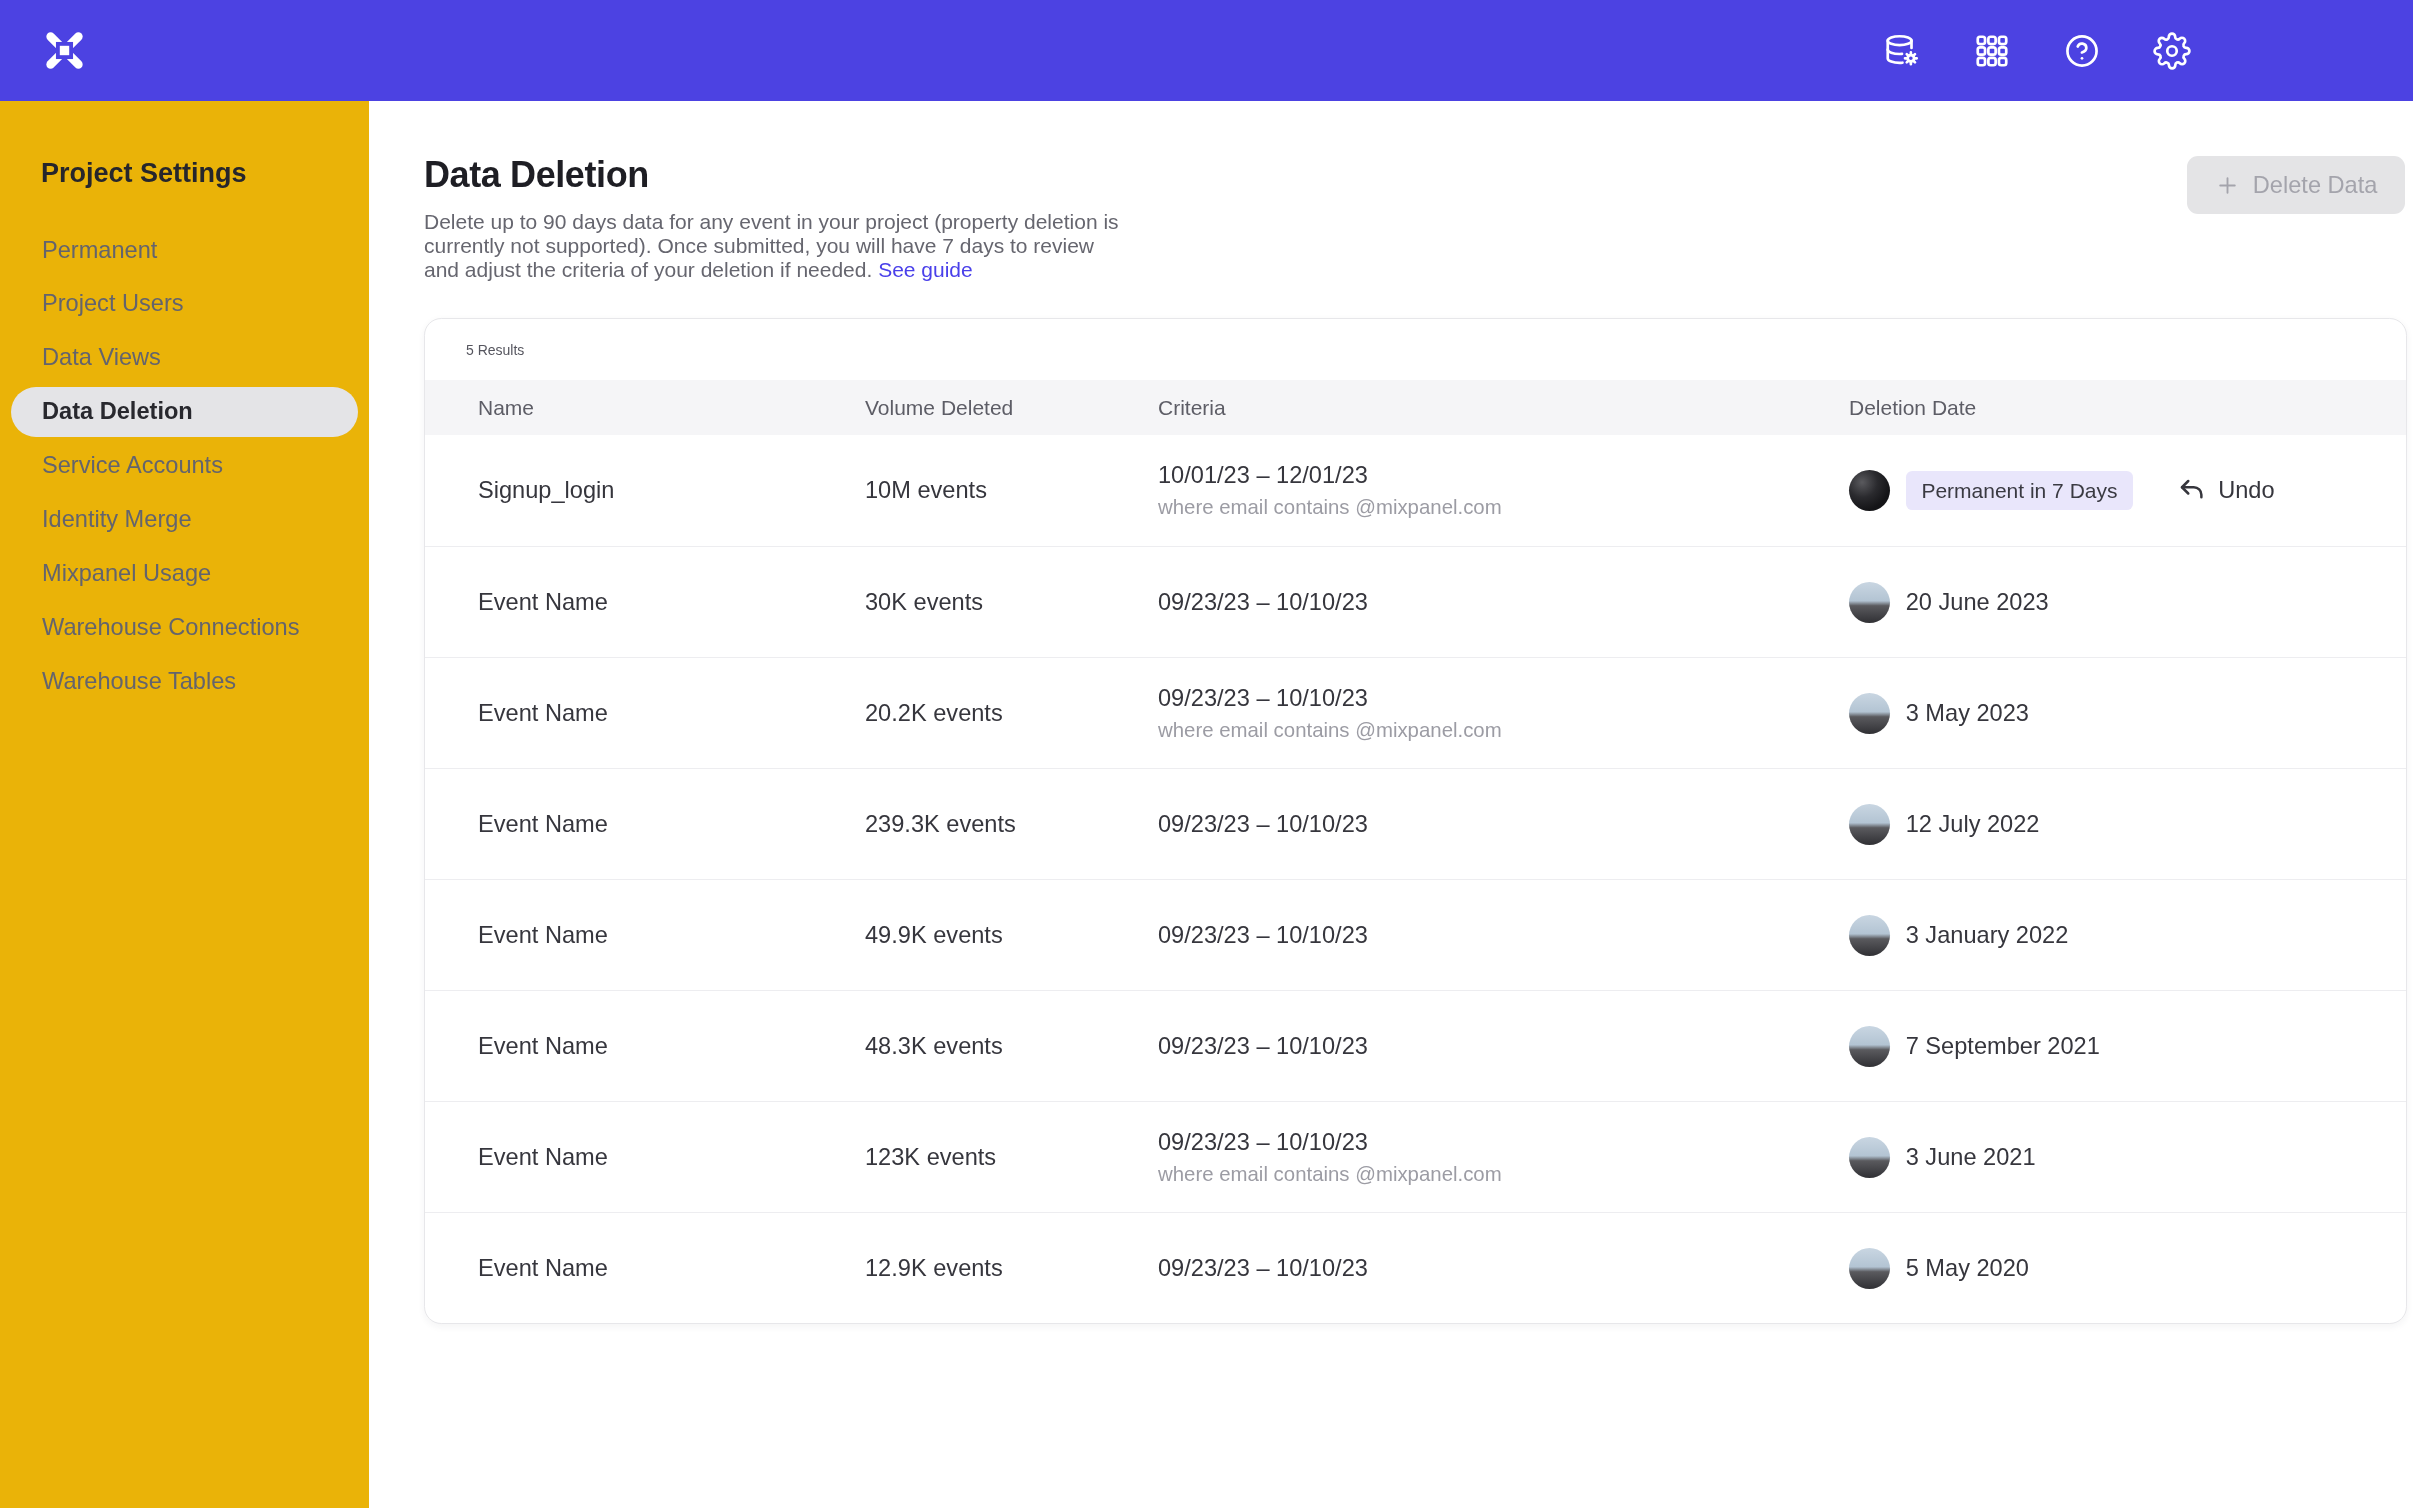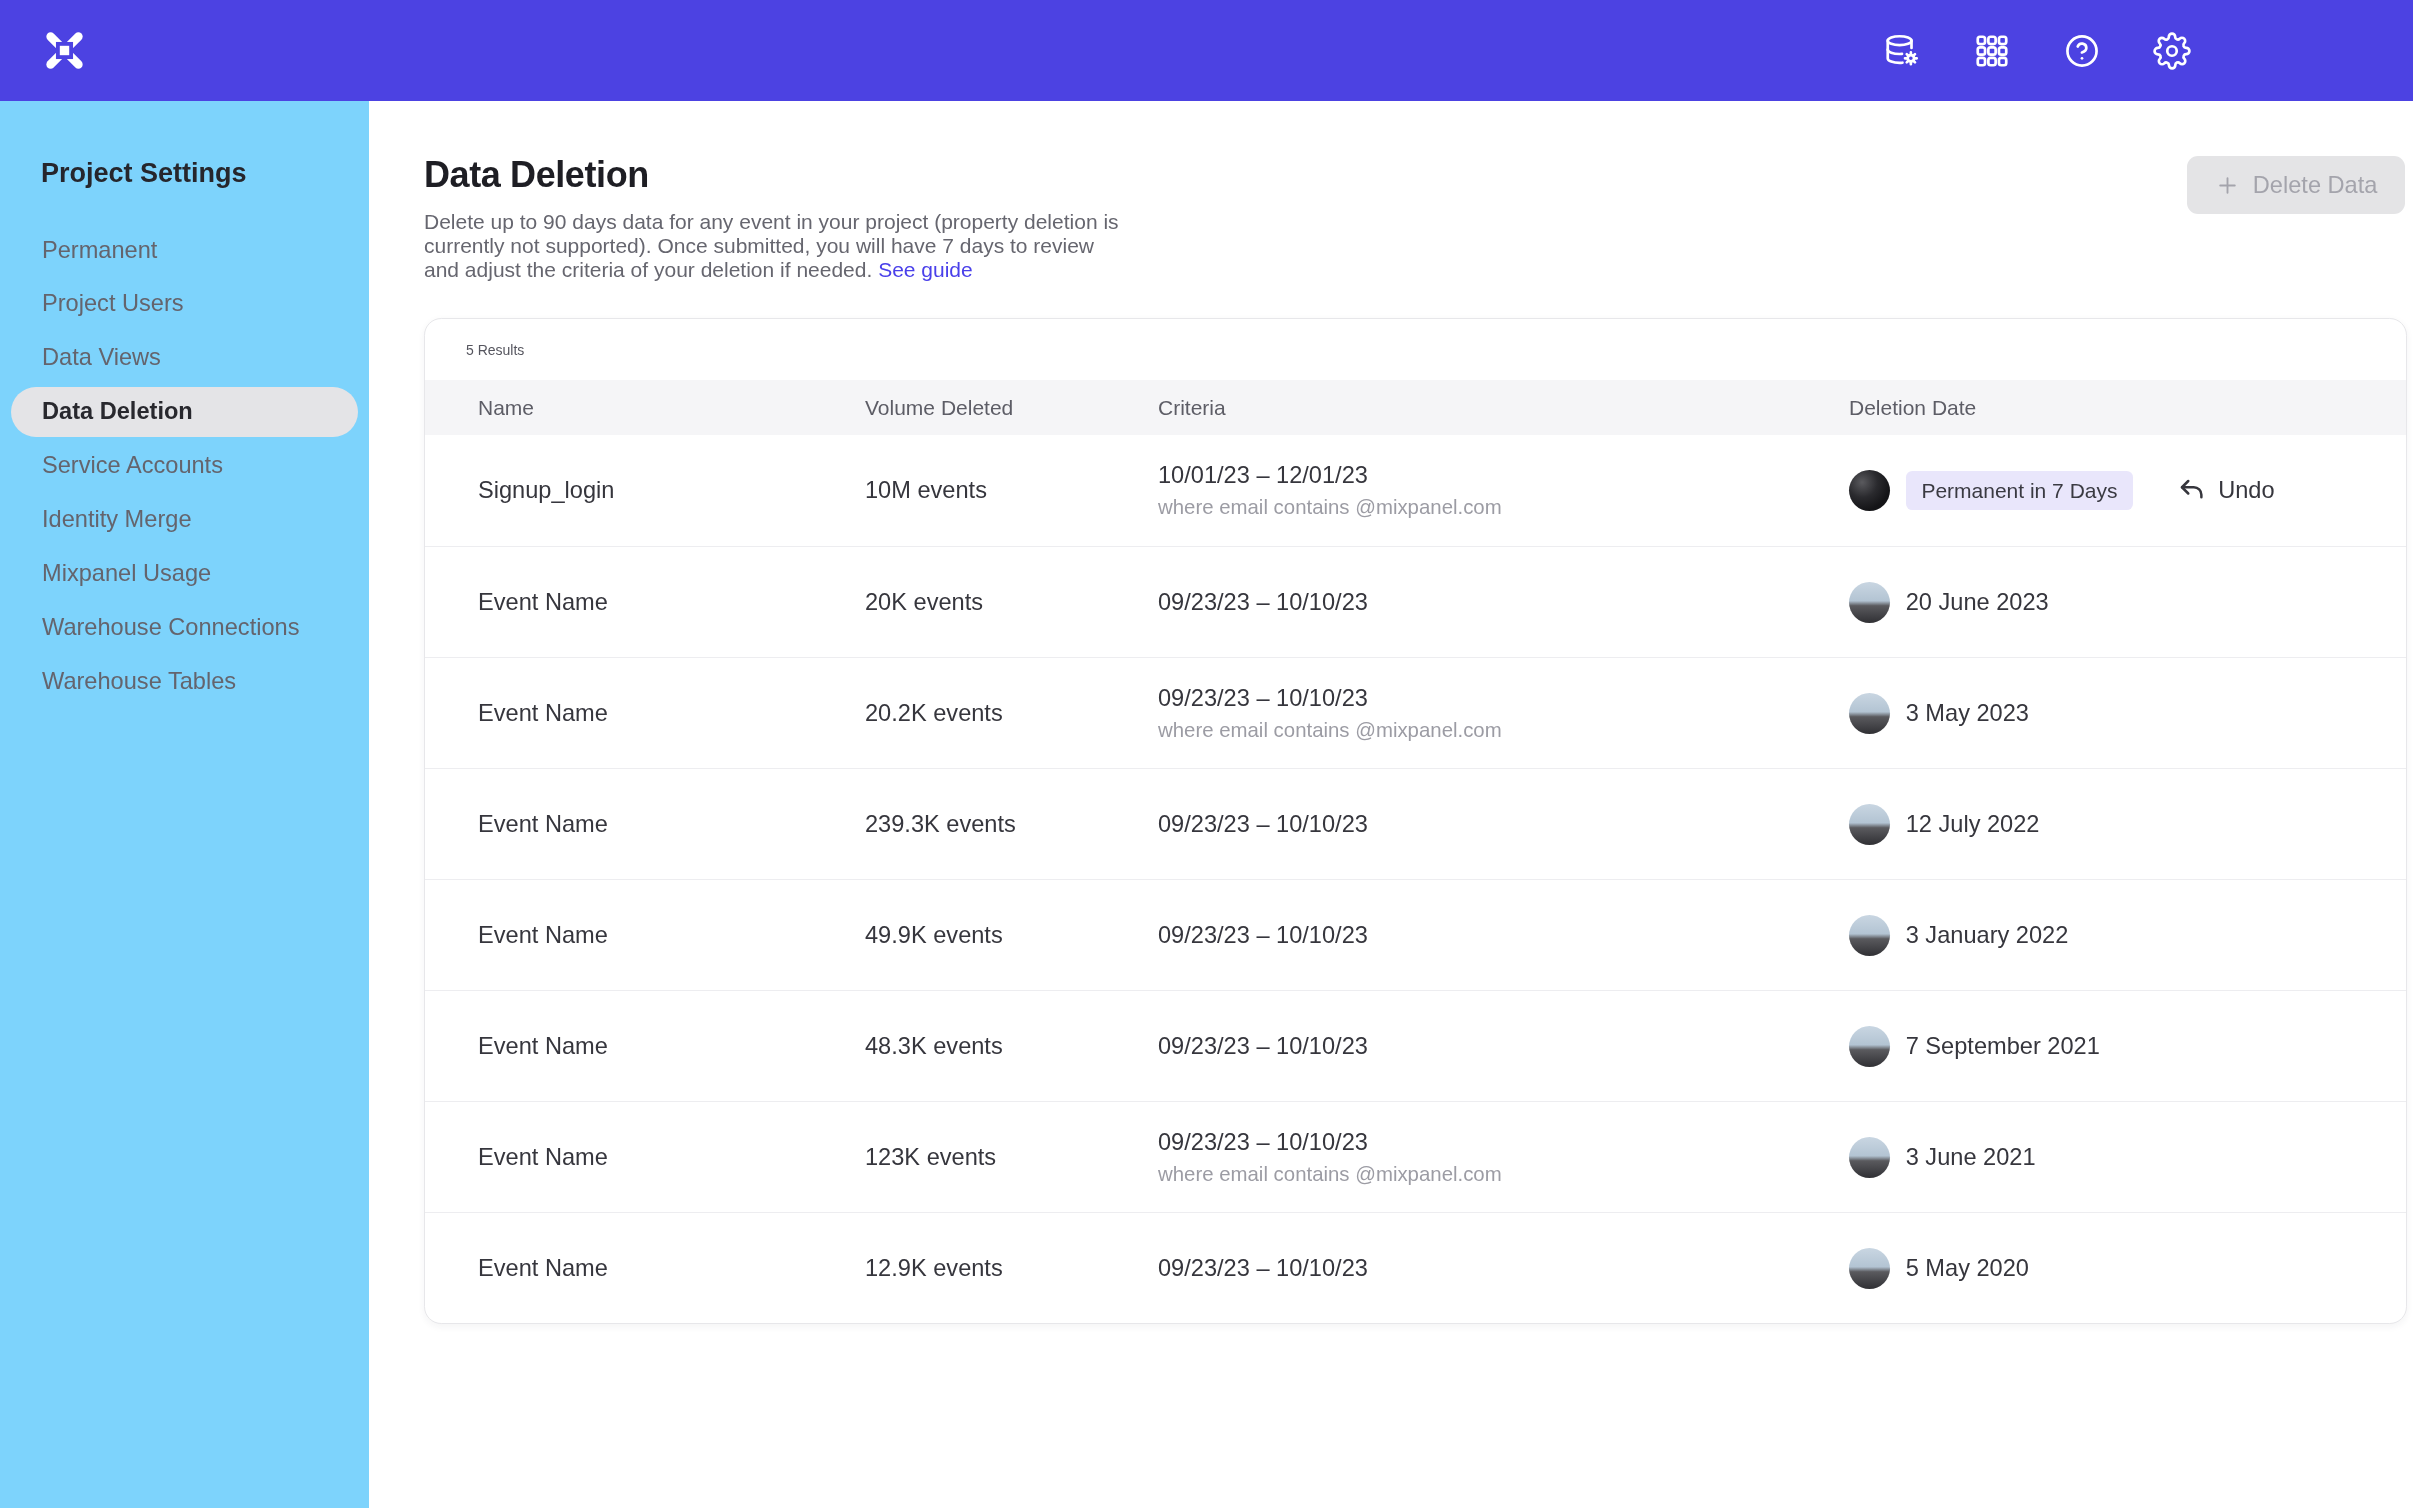--- a/index.html
+++ b/index.html
@@ -23,21 +23,21 @@
   .logo svg { width: 41px; height: 41px; display: block; }
   .logo-gap { fill: var(--brand, #4C42E2); }
   .topbar-icons { margin-left: auto; display: flex; align-items: center; gap: 52px; }
   .icon-btn { width: 38px; height: 38px; border: none; background: none; cursor: pointer; padding: 0; display: flex; align-items: center; justify-content: center; }
   .icon-btn svg { width: 38px; height: 38px; display: block; }
 
   
   .layout { display: flex; height: 1408px; }
 
   
-  .sidebar { width: 369px; flex-shrink: 0; background: #7dd3fc; padding-top: 57px; }
+  .sidebar { width: 369px; flex-shrink: 0; background: #eab308; padding-top: 57px; }
   .sidebar-title { font-size: 27px; font-weight: 700; color: #26262c; padding-left: 41px; margin-bottom: 36px; }
   .side-item {
     height: 50px; margin: 3.9px 11px; padding-left: 31px;
     display: flex; align-items: center;
     border-radius: 25px; font-size: 23.6px; color: #64646d; cursor: pointer;
   }
   .side-item.selected { background: var(--selected_bg, #E4E4E7); color: #28282e; font-weight: 700; }
 
   
   .main { flex: 1; position: relative; padding: 53px 6.3px 0 55px; background: #fff; }
@@ -229,21 +229,21 @@
                   <path d="M9 4 4 9l5 5"></path>
                   <path d="M4 9h9.5a6 6 0 0 1 6 6v2"></path>
                 </svg>
                 <span>Undo</span>
               </button>
             </div>
           </div>
 
           <div class="tr">
             <div class="td td-name">Event Name</div>
-            <div class="td td-volume">20K events</div>
+            <div class="td td-volume">30K events</div>
             <div class="td td-criteria">
               <div class="criteria-main">09/23/23 – 10/10/23</div>
 
             </div>
             <div class="td td-deletion">
               <span class="avatar"></span>
 
               <span class="date">20 June 2023</span>
 
             </div>

